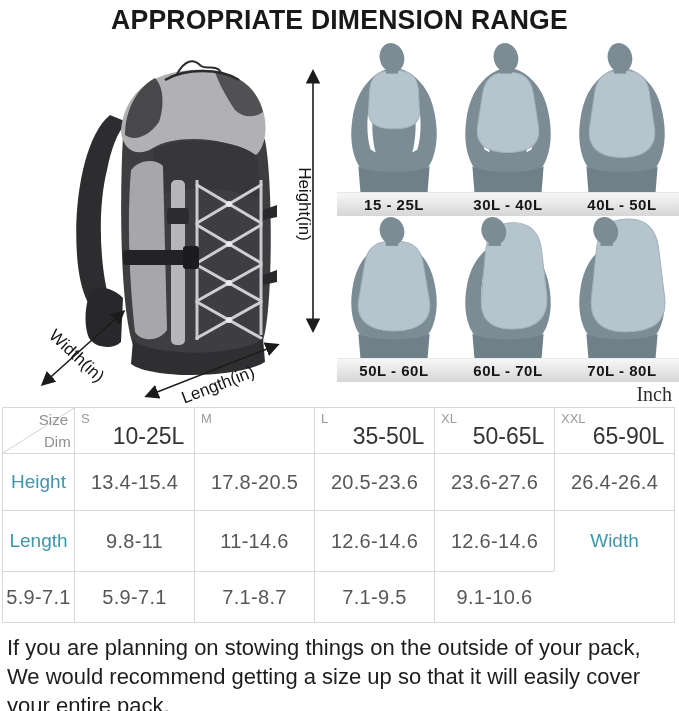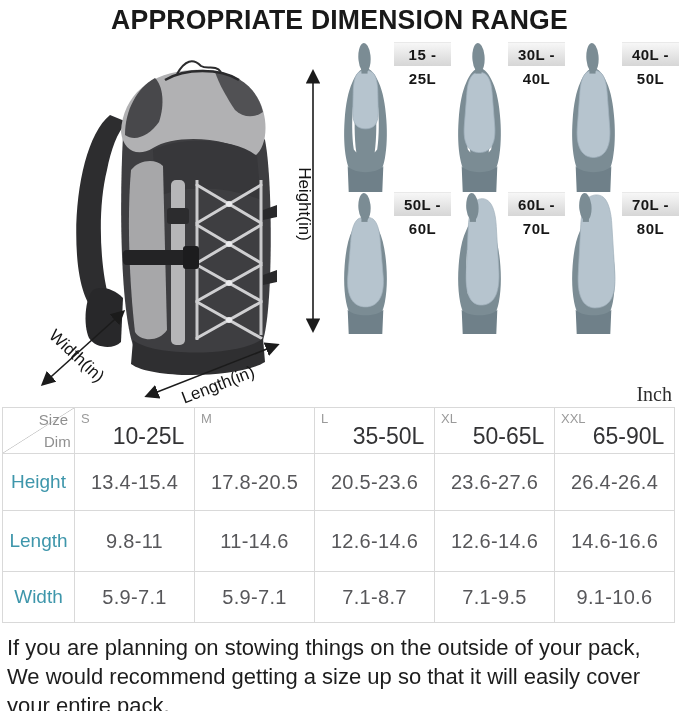--- a/index.html
+++ b/index.html
@@ -8,21 +8,21 @@
   
   .title{position:absolute;top:4px;left:0;right:0;margin:0;text-align:center;
          font-size:28px;font-weight:600;color:#191919;letter-spacing:.2px;
          transform:scaleX(.95);}
   
   .diagram{position:absolute;left:15px;top:40px;width:320px;height:365px;}
   .dim-text{font-family:"Liberation Sans",sans-serif;font-size:17px;fill:#141414;}
   
   .figures{position:absolute;left:337px;top:42px;width:342px;}
   .fig-row{display:flex;}
-  .fig-cell{width:114px;display:flex;flex-direction:row;align-items:flex-start;}
+  .fig-cell{width:114px;display:flex;flex-direction:column;align-items:flex-end;}
   .fig-cell svg{display:block;}
   .fig-label{width:114px;height:24px;line-height:24px;text-align:center;
              font-size:15px;font-weight:bold;color:#161616;letter-spacing:.5px;
              background:linear-gradient(#f7f7f7,#d6d6d6);border-top:1px solid #e9e9e9;
              box-sizing:border-box;}
   .sp-body{fill:#7b8c94;}
   .sp-gap{fill:#ffffff;}
   .sp-pants{fill:#6f8089;}
   .sp-pack{fill:#b6c4ce;stroke:#a3b3be;stroke-width:1;}
   
@@ -248,23 +248,20 @@
       </div>
     <div class="cell">
         <span class="value">11-14.6</span>
       </div>
     <div class="cell">
         <span class="value">12.6-14.6</span>
       </div>
     <div class="cell">
         <span class="value">12.6-14.6</span>
       </div>
-    <div class="cell">
-        <span class="value">14.6-16.6</span>
-      </div>
 
     <div class="cell">
         <span class="row-label">Width</span>
       </div>
     <div class="cell">
         <span class="value">5.9-7.1</span>
       </div>
     <div class="cell">
         <span class="value">5.9-7.1</span>
       </div>

